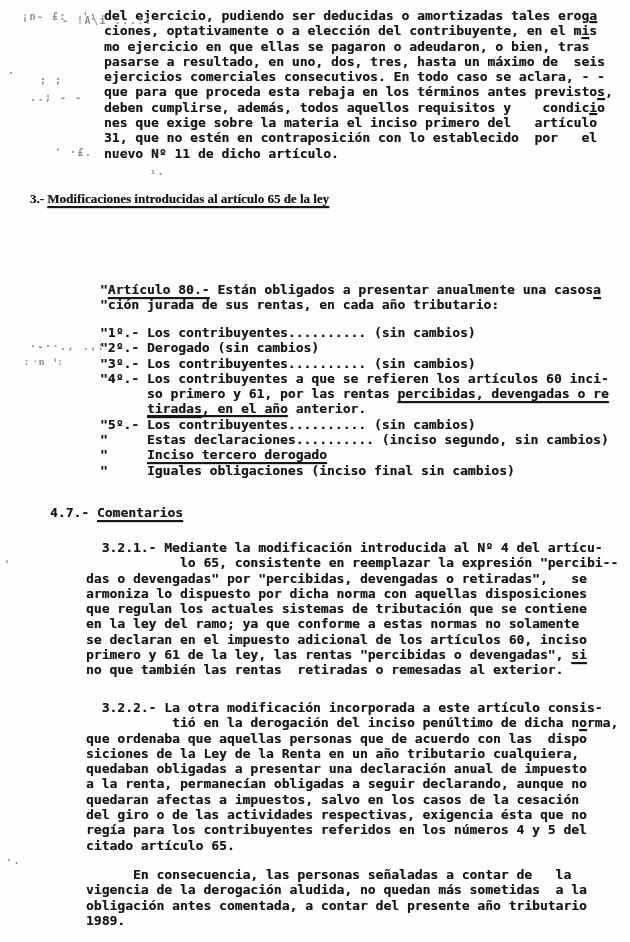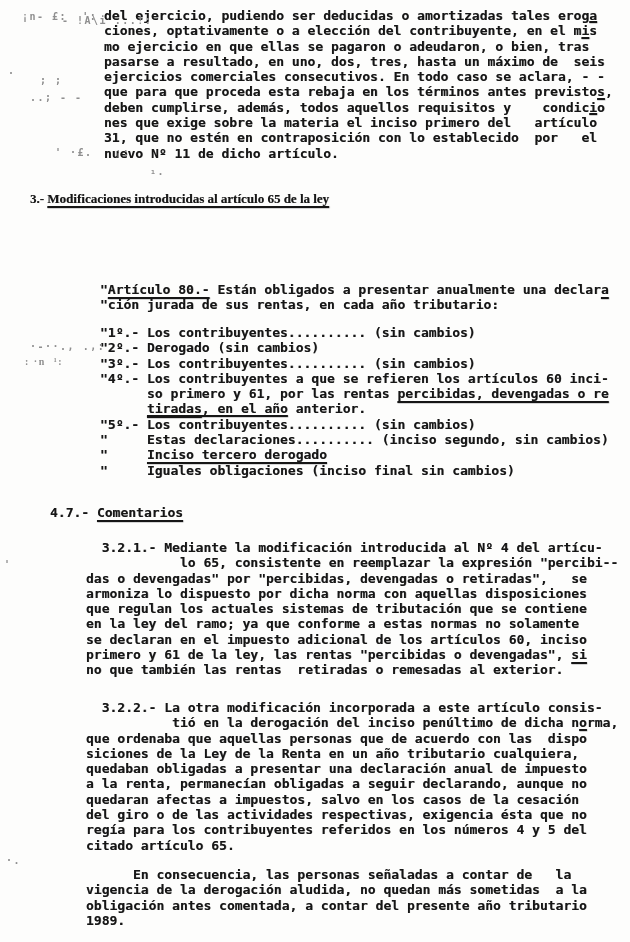--- a/index.html
+++ b/index.html
@@ -30,21 +30,21 @@
     text-shadow:none;
     white-space:pre;
   }
 </style>
 </head>
 <body>
 
 <div class="page">
     <div class="block" style="left: 104px; top: 8px;"><div class="line"><span>del ejercicio, pudiendo ser deducidas o amortizadas tales eroga</span></div><div class="line"><span>ciones, optativamente o a elección del contribuyente, en el mi</span><span class="o">s</span></div><div class="line"><span>mo ejercicio en que ellas se pagaron o adeudaron, o bien, tra</span><span class="o">s</span></div><div class="line"><span>pasarse a resultado, en uno, dos, tres, hasta un máximo de  seis</span></div><div class="line"><span>ejercicios comerciales consecutivos. En todo caso se aclara, - -</span></div><div class="line"><span>que para que proceda esta rebaja en los términos antes previstos,</span></div><div class="line"><span>deben cumplirse, además, todos aquellos requisitos y    condici</span><span class="o">o</span></div><div class="line"><span>nes que exige sobre la materia el inciso primero del   artícul</span><span class="o">o</span></div><div class="line"><span>31, que no estén en contraposición con lo establecido  por   el</span></div><div class="line"><span>nuevo Nº 11 de dicho artículo.</span></div></div>
     <div class="block" style="left: 30px; top: 191px; font-family: Liberation Serif, serif;"><div class="line"><span>3.- </span><span class="u">Modificaciones introducidas al artículo 65 de la ley</span></div></div>
-    <div class="block" style="left: 100px; top: 282px;"><div class="line"><span>"</span><span class="u">Artículo 80.-</span><span> Están obligados a presentar anualmente una declar</span><span class="u">a</span></div><div class="line"><span>"ción jurada de sus rentas, en cada año tributario:</span></div></div>
+    <div class="block" style="left: 100px; top: 282px;"><div class="line"><span>"</span><span class="u">Artículo 80.-</span><span> Están obligados a presentar anualmente una casos</span><span class="u">a</span></div><div class="line"><span>"ción jurada de sus rentas, en cada año tributario:</span></div></div>
     <div class="block" style="left: 100px; top: 325px;"><div class="line"><span>"1º.- Los contribuyentes.......... (sin cambios)</span></div><div class="line"><span>"2º.- Derogado (sin cambios)</span></div><div class="line"><span>"3º.- Los contribuyentes.......... (sin cambios)</span></div><div class="line"><span>"4º.- Los contribuyentes a que se refieren los artículos 60 inci-</span></div><div class="line"><span>      so primero y 61, por las rentas </span><span class="u">percibidas, devengadas o re</span></div><div class="line"><span>      </span><span class="u">tiradas</span><span>, en el año anterior.</span></div><div class="line"><span>"5º.- </span><span class="o">Los contribuyentes</span><span>.......... (sin cambios)</span></div><div class="line"><span>"     Estas declaraciones.......... (inciso segundo, sin cambios)</span></div><div class="line"><span>"     </span><span class="u">Inciso tercero derogado</span></div><div class="line"><span>"     Iguales obligaciones (inciso final sin cambios)</span></div></div>
     <div class="block" style="left: 50px; top: 505px;"><div class="line"><span>4.7.- </span><span class="u">Comentarios</span></div></div>
     <div class="block" style="left: 86px; top: 540px;"><div class="line"><span>  3.2.1.- Mediante la modificación introducida al Nº 4 del artícu-</span></div><div class="line"><span>            lo 65, consistente en reemplazar la expresión "percibi--</span></div><div class="line"><span>das o devengadas" por "percibidas, devengadas o retiradas",   se</span></div><div class="line"><span>armoniza lo dispuesto por dicha norma con aquellas disposiciones</span></div><div class="line"><span>que regulan los actuales sistemas de tributación que se contiene</span></div><div class="line"><span>en la ley del ramo; ya que conforme a estas normas no solamente</span></div><div class="line"><span>se declaran en el impuesto adicional de los artículos 60, inciso</span></div><div class="line"><span>primero y 61 de la ley, las rentas "percibidas o devengadas", </span><span class="u">si</span></div><div class="line"><span>no que también las rentas  retiradas o remesadas al exterior.</span></div></div>
     <div class="block" style="left: 86px; top: 700px;"><div class="line"><span>  3.2.2.- La otra modificación incorporada a este artículo consis-</span></div><div class="line"><span>           tió en la derogación del inciso penúltimo de dicha norma,</span></div><div class="line"><span>que ordenaba que aquellas personas que de acuerdo con las  disp</span><span class="o">o</span></div><div class="line"><span>siciones de la Ley de la Renta en un año tributario cualquiera,</span></div><div class="line"><span>quedaban obligadas a presentar una declaración anual de impuesto</span></div><div class="line"><span>a la renta, permanecían obligadas a seguir declarando, aunque no</span></div><div class="line"><span>quedaran afectas a impuestos, salvo en los casos de la cesación</span></div><div class="line"><span>del giro o de las actividades respectivas, exigencia ésta que no</span></div><div class="line"><span>regía para los contribuyentes referidos en los números 4 y 5 del</span></div><div class="line"><span>citado artículo 65.</span></div></div>
     <div class="block" style="left: 86px; top: 867px;"><div class="line"><span>      En consecuencia, las personas señaladas a contar de   la</span></div><div class="line"><span>vigencia de la derogación aludida, no quedan más sometidas  a la</span></div><div class="line"><span>obligación antes comentada, a contar del presente año tributario</span></div><div class="line"><span>1989.</span></div></div>
     <span class="noise" style="left: 22px; top: 12px;">¡n- £:  ':</span>
     <span class="noise" style="left: 14px; top: 16px; margin-left: 48px;">- !A\i ...!:</span>
     <span class="noise" style="left: 8px; top: 66px;">.</span>
     <span class="noise" style="left: 40px; top: 76px;">; ;</span>
     <span class="noise" style="left: 30px; top: 93px;">..; - -</span>

